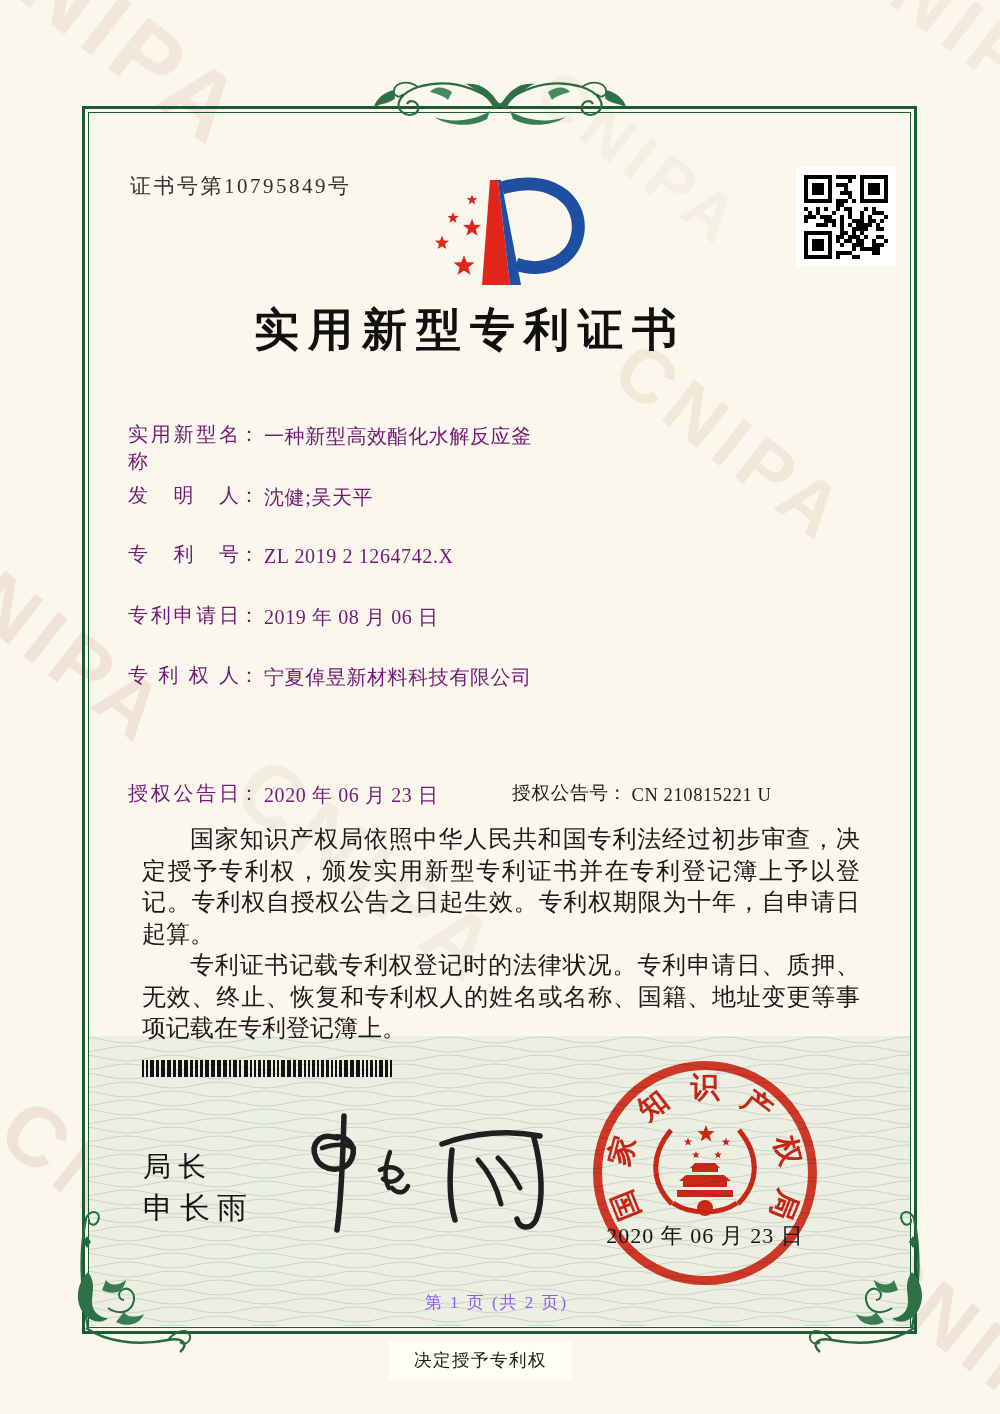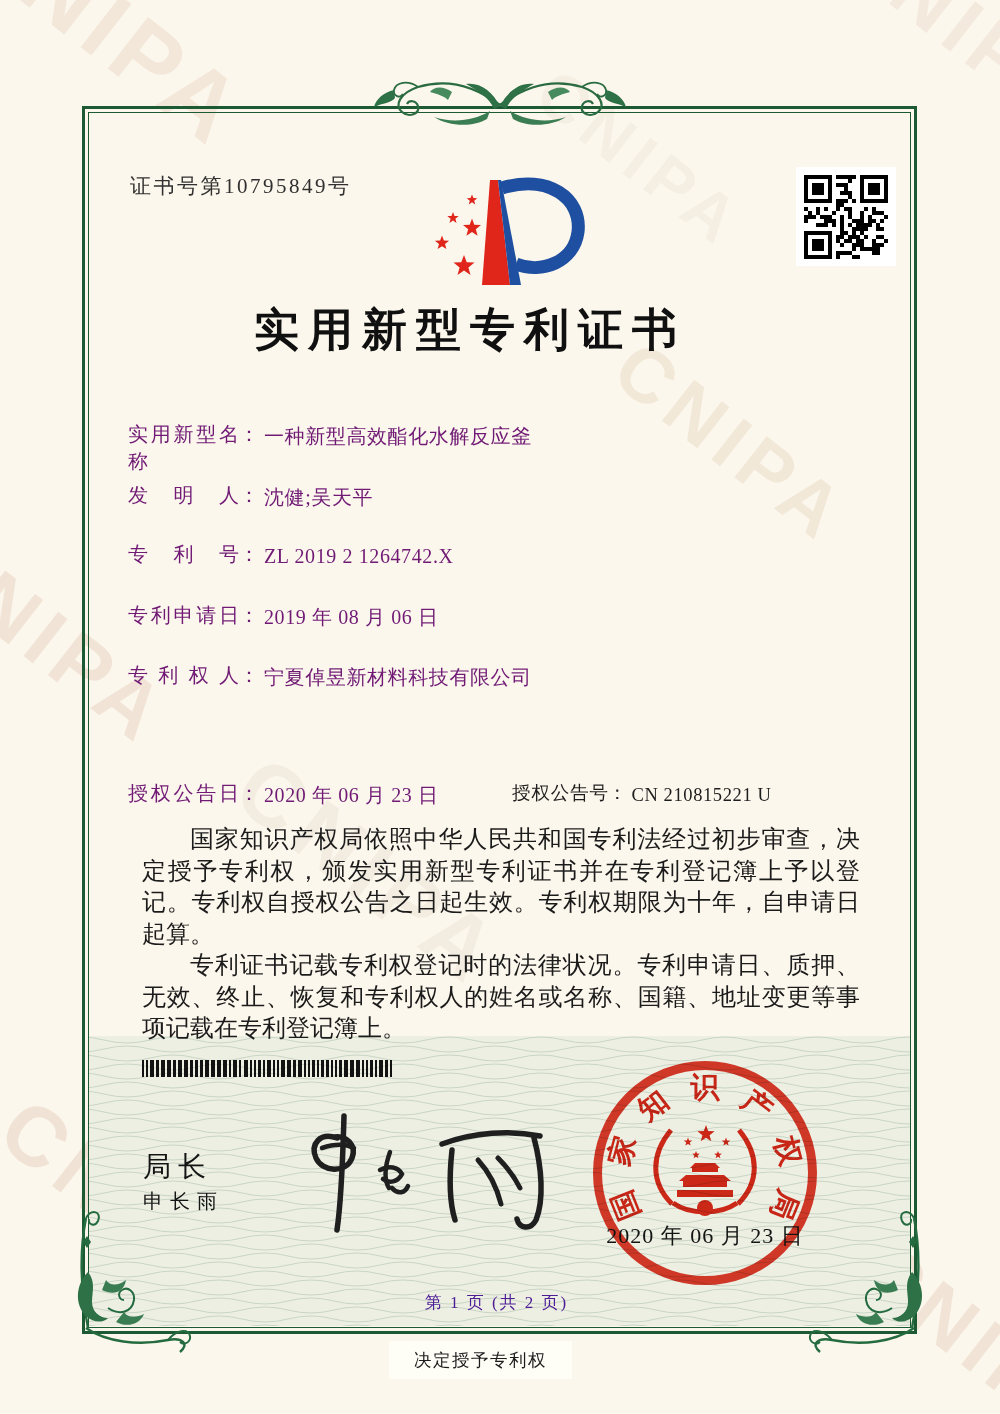--- a/index.html
+++ b/index.html
@@ -36,32 +36,32 @@
   .fvalue.addr{width:548px;}
   .grant2{position:absolute;left:512px;top:780px;font-size:18.5px;color:#1d1d1d;text-decoration:underline;}
   .grant2 .flabel{width:96px;}
   
   .bodytext{position:absolute;left:142px;top:824px;width:718px;font-size:24px;line-height:31.5px;
             text-align:justify;color:#1b1b1b;}
   .bodytext p{margin:0;text-indent:2em;}
   
   .barcode{position:absolute;left:142px;top:1060px;}
   .signer-title{position:absolute;left:143px;top:1148px;font-size:28px;letter-spacing:7px;color:#141414;}
-  .signer-name{position:absolute;left:143px;top:1188px;font-size:20px;letter-spacing:7px;color:#141414;}
+  .signer-name{position:absolute;left:143px;top:1188px;font-size:30px;letter-spacing:7px;color:#141414;}
   .signature{position:absolute;left:292px;top:1108px;}
   
   .seal{position:absolute;left:593px;top:1061px;width:224px;height:224px;mix-blend-mode:multiply;}
   .seal-ring{position:absolute;left:0;top:0;width:206px;height:206px;border:9px solid rgba(220,41,25,.92);border-radius:50%;}
   .arcchar{position:absolute;left:50%;top:50%;font-size:29px;font-weight:bold;color:#d8291b;}
   .seal-emblem{position:absolute;left:50%;top:42px;margin-left:-63px;}
   .seal-date{position:absolute;left:-10px;width:244px;top:160px;text-align:center;font-size:22px;
              letter-spacing:1px;color:#141414;}
   
   .page-footer{position:absolute;left:82px;width:829px;top:1291px;text-align:center;font-size:17px;
-               letter-spacing:2px;color:#4c1d95;}
+               letter-spacing:2px;color:#8b5cf6;}
   .cont-note{position:absolute;left:389px;top:1341px;width:183px;height:38px;line-height:38px;
              background:#fffef6;text-align:center;font-size:17.5px;letter-spacing:1.5px;color:#1b1b1b;}
   .orn{position:absolute;}
 </style>
 </head>
 <body>
 
 <div class="page">
 
   <span class="wm wm1">CNIPA</span>

